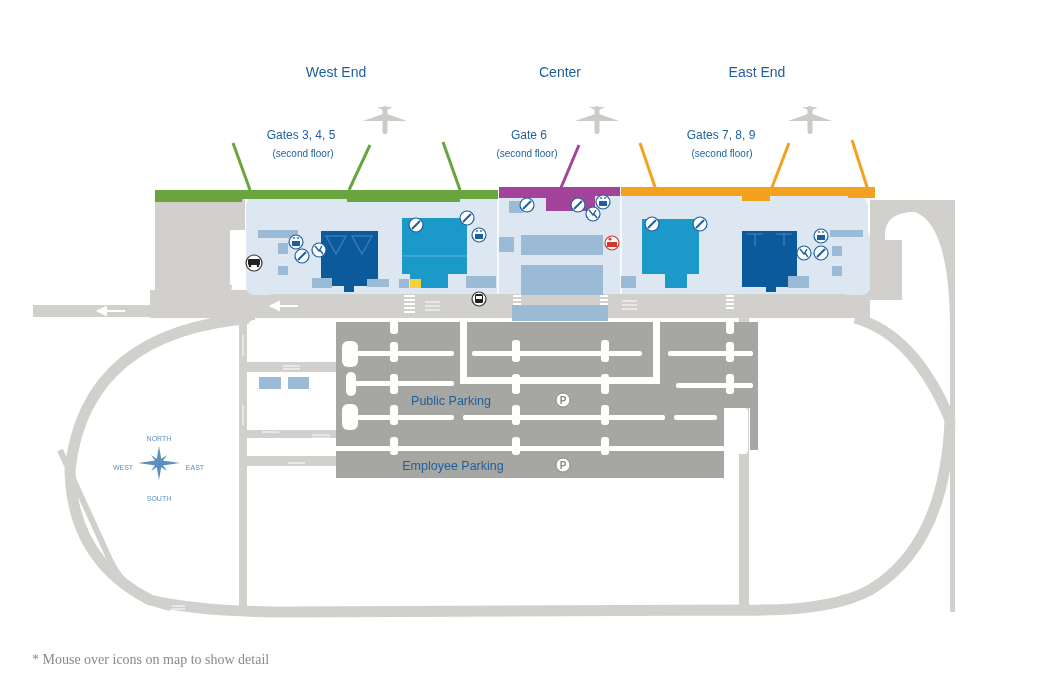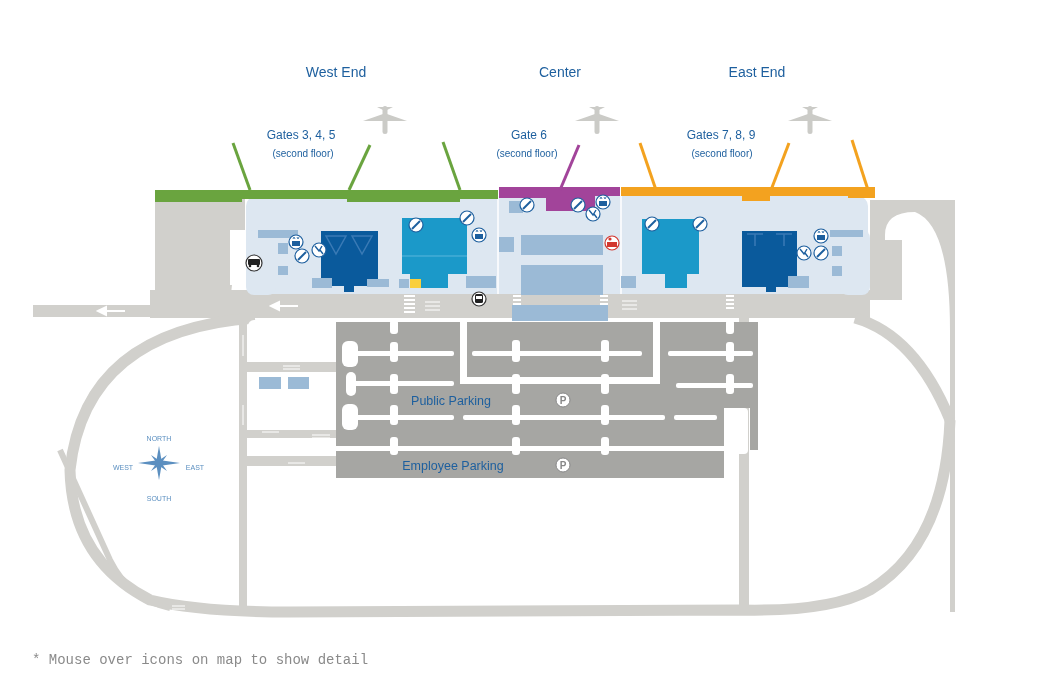--- a/index.html
+++ b/index.html
@@ -3,21 +3,21 @@
 <meta charset="utf-8">
 <style>
   html, body { margin:0; padding:0; background:#ffffff; }
   body { width:1038px; height:688px; position:relative; overflow:hidden; font-family:"Liberation Sans", sans-serif; }
   svg#map { position:absolute; left:0; top:0; }
   .lbl-area { font-family:"Liberation Sans", sans-serif; font-size:14px; fill:#1d5f9e; }
   .lbl-gate { font-family:"Liberation Sans", sans-serif; font-size:12px; fill:#1d5f9e; }
   .lbl-floor { font-family:"Liberation Sans", sans-serif; font-size:10px; fill:#1d5f9e; }
   .lbl-park { font-family:"Liberation Sans", sans-serif; font-size:12.5px; fill:#1d5f9e; }
   .lbl-compass { font-family:"Liberation Sans", sans-serif; font-size:7px; fill:#5b8fc0; }
-  .footnote { position:absolute; left:32px; top:652px; font-size:14px; color:#8a8a8a; font-family:Liberation Mono, monospace; }
+  .footnote { position:absolute; left:32px; top:652px; font-size:14px; color:#8a8a8a; font-family:Liberation Serif, serif; }
   .road { fill:#d1d0cc; }
   .icon { cursor:pointer; }
 </style>
 </head>
 <body>
 
 <svg id="map" width="1038" height="688" viewBox="0 0 1038 688" xmlns="http://www.w3.org/2000/svg">
 
   <g>
 

